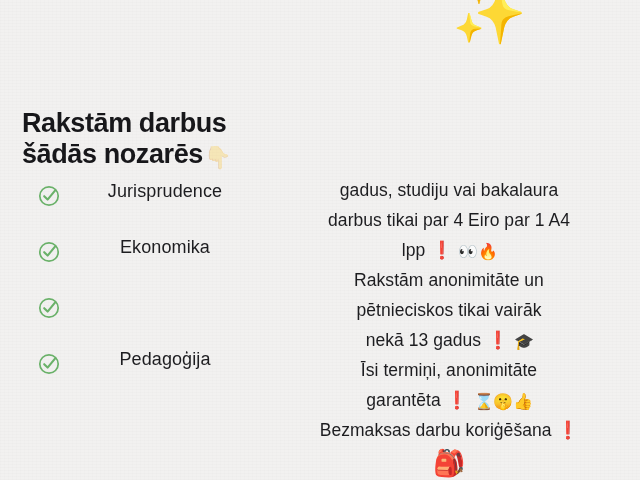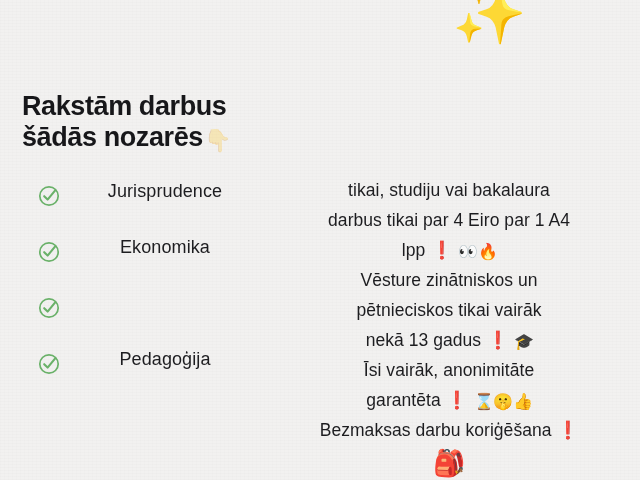--- a/index.html
+++ b/index.html
@@ -34,21 +34,21 @@
     font-size: 60px;
     line-height: 1;
     color: #f5d76e;
     user-select: none;
   }
 
   
   .heading {
     position: absolute;
     left: 22px;
-    top: 73px;
+    top: 90px;
     width: 270px;
     font-size: 27px;
     line-height: 31px;
     font-weight: 900;
     letter-spacing: -0.4px;
     color: #17171a;
   }
   .heading .hand-deco {
     font-size: 22px;
     opacity: 0.28;
@@ -180,39 +180,39 @@
           <path d="M6.2 11.2 L9.6 14.6 L17.4 5.2" fill="none" stroke="#6ab169" stroke-width="2.1" stroke-linecap="round" stroke-linejoin="round"></path>
         </svg>
       </span>
       <span class="subject-label">Pedagoģija</span>
     </li>
 
   </ul>
 
   <div class="promo-block">
     <span class="promo-line">
-      <span>tikai, studiju vai bakalaura</span><span class="bang"></span><span class="emoji"></span>
+      <span>gadus, studiju vai bakalaura</span><span class="bang"></span><span class="emoji"></span>
     </span>
     <span class="promo-line">
       <span>darbus tikai par 4 Eiro par 1 A4</span><span class="bang"></span><span class="emoji"></span>
     </span>
     <span class="promo-line">
       <span>lpp </span><span class="bang">❗</span><span class="emoji"> 👀🔥</span>
     </span>
     <span class="promo-line">
-      <span>Vēsture zinātniskos un</span><span class="bang"></span><span class="emoji"></span>
+      <span>Rakstām anonimitāte un</span><span class="bang"></span><span class="emoji"></span>
     </span>
     <span class="promo-line">
       <span>pētnieciskos tikai vairāk</span><span class="bang"></span><span class="emoji"></span>
     </span>
     <span class="promo-line">
       <span>nekā 13 gadus </span><span class="bang">❗</span><span class="emoji"> 🎓</span>
     </span>
     <span class="promo-line">
-      <span>Īsi vairāk, anonimitāte</span><span class="bang"></span><span class="emoji"></span>
+      <span>Īsi termiņi, anonimitāte</span><span class="bang"></span><span class="emoji"></span>
     </span>
     <span class="promo-line">
       <span>garantēta </span><span class="bang">❗</span><span class="emoji"> ⌛🤫👍</span>
     </span>
     <span class="promo-line">
       <span>Bezmaksas darbu koriģēšana </span><span class="bang">❗</span><span class="emoji"></span>
     </span>
   </div>
 
   <div class="footer-emoji">🎒</div>

